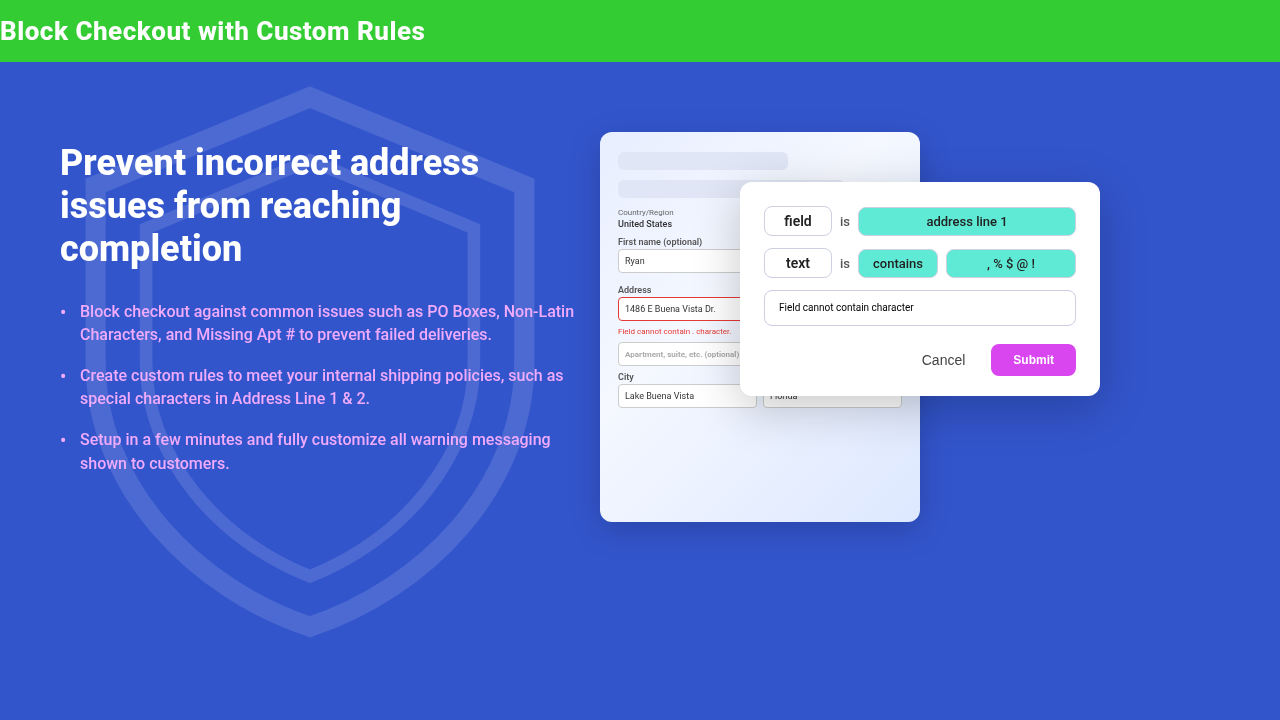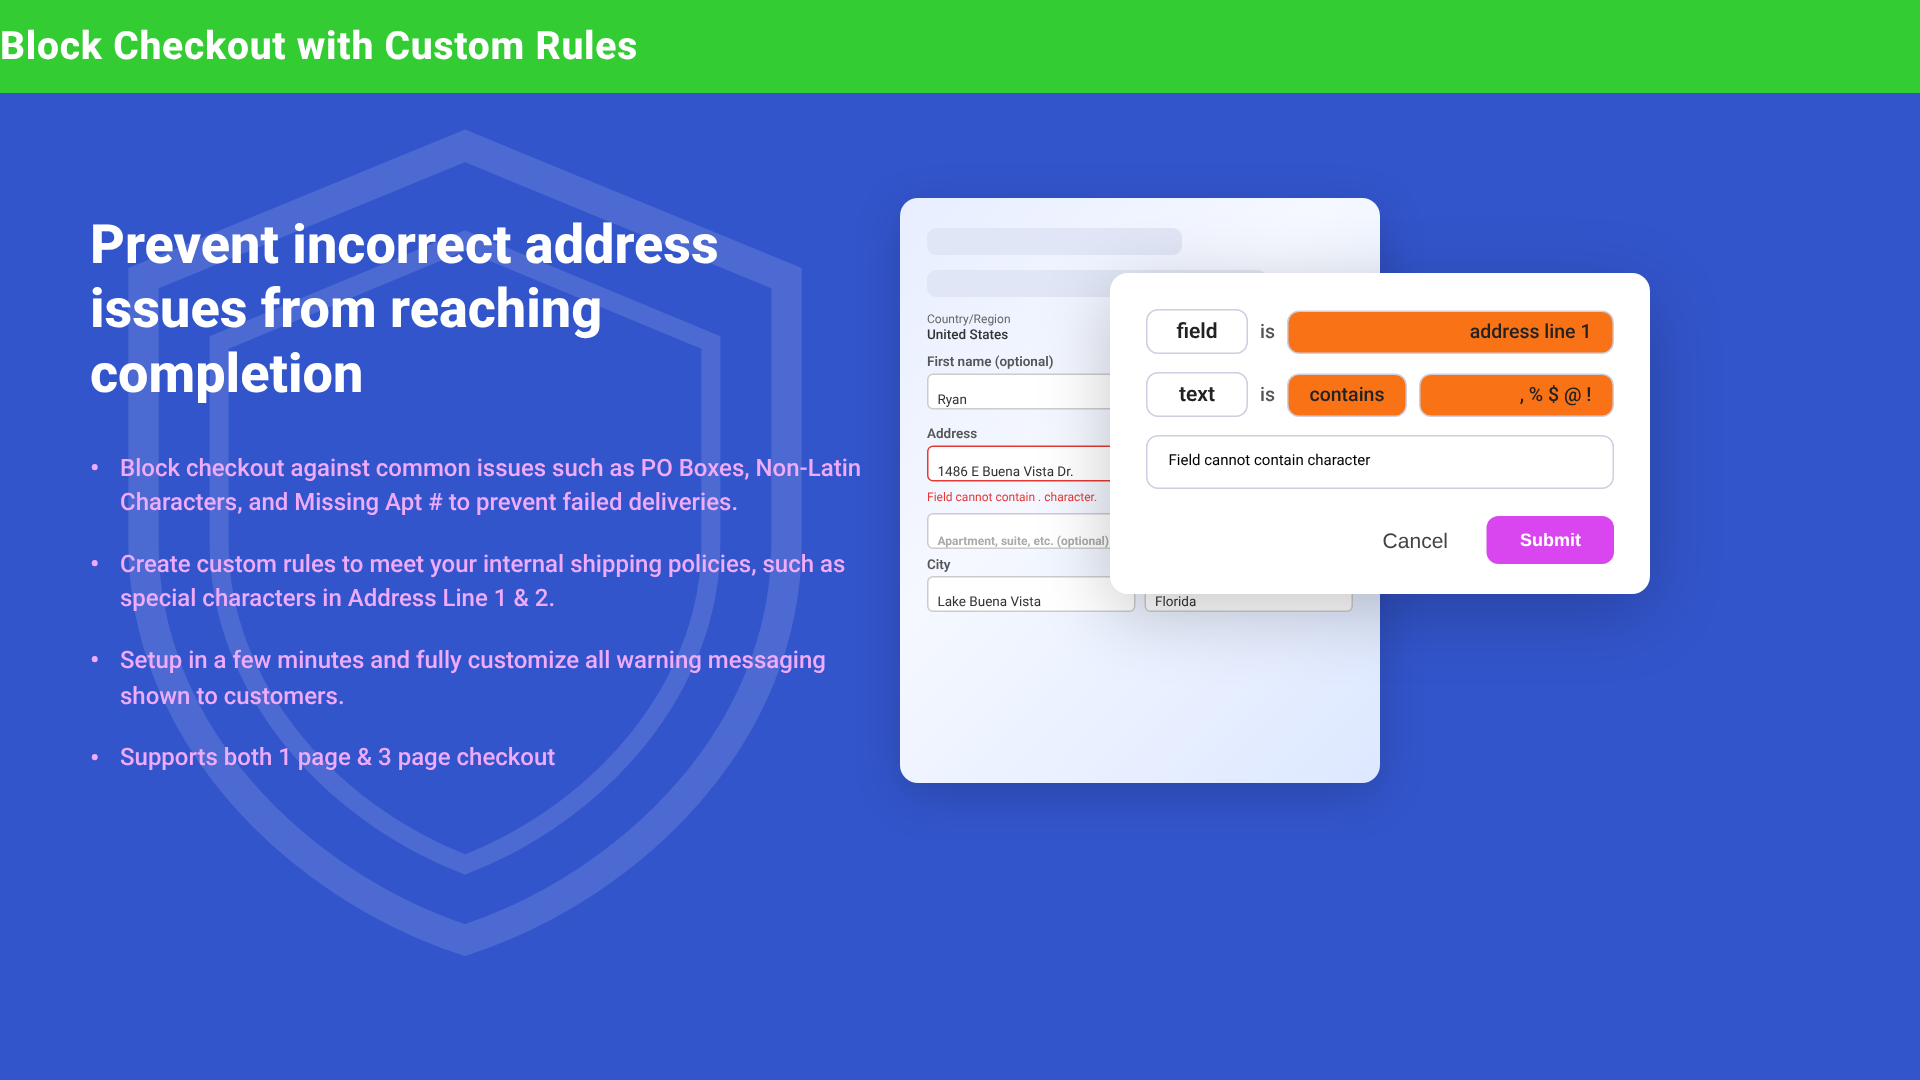--- a/index.html
+++ b/index.html
@@ -123,21 +123,21 @@
       background: white;
       border: 1px solid #ccc;
       border-radius: 4px;
       height: 24px;
       width: 100%;
       margin-bottom: 6px;
       padding: 0 6px;
       font-size: 9px;
       color: #333;
       display: flex;
-      align-items: flex-end;
+      align-items: center;
     }
     .checkout-input.error {
       border-color: #e53935;
     }
     .error-text {
       font-size: 8px;
       color: #e53935;
       margin-bottom: 6px;
     }
     .checkout-two-col {
@@ -192,29 +192,29 @@
       color: #222;
       min-width: 68px;
       text-align: center;
     }
     .rule-connector {
       font-size: 13px;
       color: #555;
       font-weight: 500;
     }
     .rule-value {
-      background: #f97316;
+      background: #5eead4;
       border: 1.5px solid #ccd0e0;
       border-radius: 8px;
       padding: 6px 14px;
       font-size: 13px;
       font-weight: 500;
       color: #222;
       flex: 1;
-      text-align: right;
+      text-align: center;
     }
 
     .message-box {
       background: white;
       border: 1.5px solid #ccd0e0;
       border-radius: 8px;
       padding: 10px 14px;
       font-size: 10px;
       color: #000000;
       width: 100%;
@@ -263,21 +263,20 @@
     <path d="M100 10 L185 45 L185 115 C185 165 145 205 100 220 C55 205 15 165 15 115 L15 45 Z" stroke="white" stroke-width="8" fill="none"></path>
     <path d="M100 35 L165 62 L165 115 C165 153 136 186 100 200 C64 186 35 153 35 115 L35 62 Z" stroke="white" stroke-width="5" fill="none"></path>
   </svg>
 
   <div id="left-panel">
     <h2>Prevent incorrect address issues from reaching completion</h2>
     <ul id="bullet-list">
     <li>Block checkout against common issues such as PO Boxes, Non-Latin Characters, and Missing Apt # to prevent failed deliveries.</li>
         <li>Create custom rules to meet your internal shipping policies, such as special characters in Address Line 1 &amp; 2.</li>
         <li>Setup in a few minutes and fully customize all warning messaging shown to customers.</li>
-        <li>Supports both 1 page &amp; 3 page checkout</li>
       </ul>
   </div>
 
   <div id="right-panel">
 
     <div id="checkout-preview">
       <div class="checkout-row short"></div>
       <div class="checkout-row medium"></div>
       <div style="margin-bottom:8px;">
         <div class="country-label">Country/Region</div>

